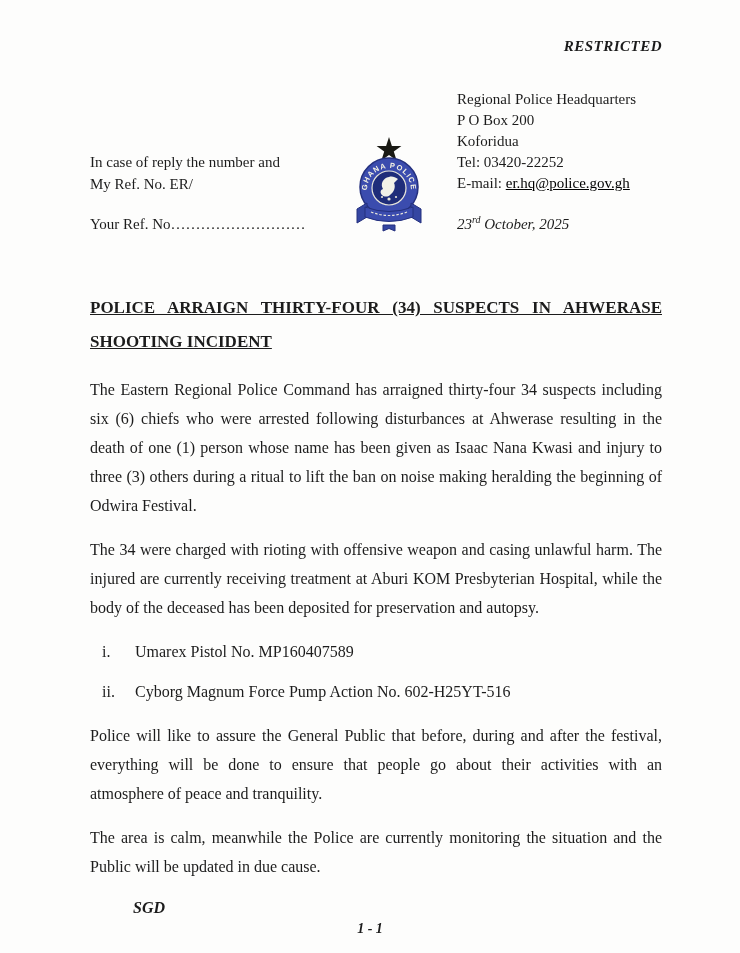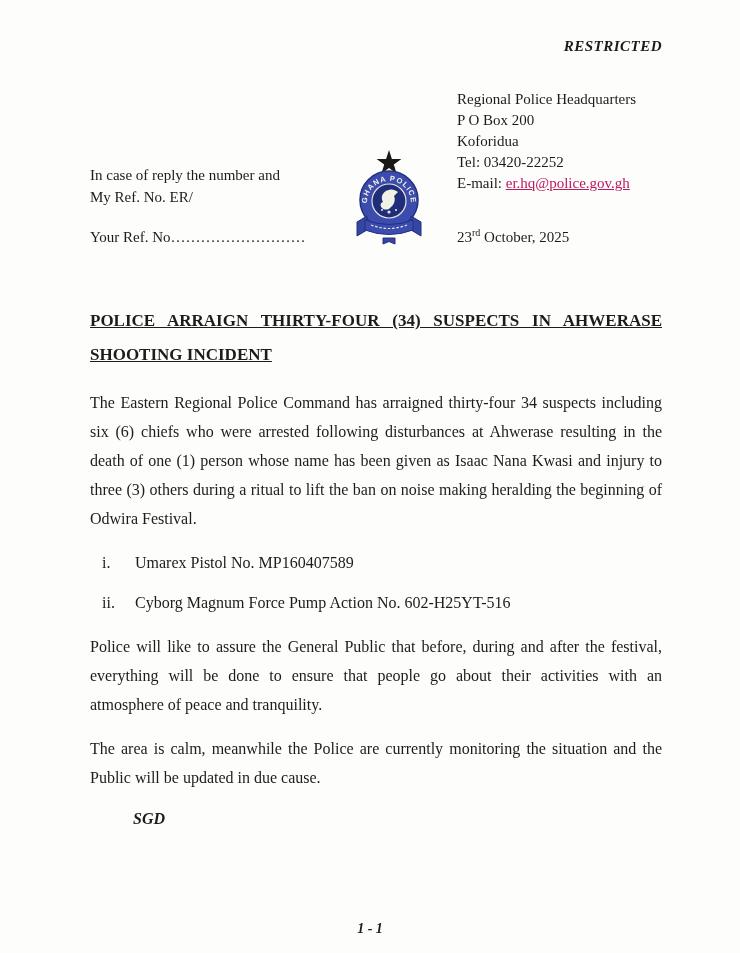--- a/index.html
+++ b/index.html
@@ -43,27 +43,28 @@
     justify-content:center;
     padding-top:8px;
   }
   .address-block{
     width:205px;
     flex:none;
     font-size:15px;
     line-height:21px;
   }
   .email-link{
-    color:#be185d;
+    color:#000000;
     text-decoration:underline;
     cursor:pointer;
   }
   .date-line{
-    margin-top:28px;
+    margin-top:15px;
     font-size:15px;
+    font-style:italic;
   }
   .date-line sup{font-size:10px;}
   .letter-title{
     font-size:17px;
     font-weight:bold;
     text-decoration:underline;
     text-align:justify;
     line-height:34px;
     margin:56px 0 16px 0;
   }
@@ -156,20 +157,21 @@
       <div><span>E-mail: </span><a class="email-link">er.hq@police.gov.gh</a></div>
       <div class="date-line"><span>23</span><sup>rd</sup><span> October, 2025</span></div>
     </div>
 
   </div>
 
   <h1 class="letter-title">POLICE ARRAIGN THIRTY-FOUR (34) SUSPECTS IN AHWERASE SHOOTING INCIDENT</h1>
 
   <p class="body-p">The Eastern Regional Police Command has arraigned thirty-four 34 suspects including six (6) chiefs who were arrested following disturbances at Ahwerase resulting in the death of one (1) person whose name has been given as Isaac Nana Kwasi and injury to three (3) others during a ritual to lift the ban on noise making heralding the beginning of Odwira Festival.</p>
 
+  <p class="body-p">The 34 were charged with rioting with offensive weapon and casing unlawful harm. The injured are currently receiving treatment at Aburi KOM Presbyterian Hospital, while the body of the deceased has been deposited for preservation and autopsy.</p>
 
 
   <div class="weapon-list">
     <div class="weapon-item">
       <span class="weapon-marker">i.</span>
       <span>Umarex Pistol No. MP160407589</span>
     </div>
     <div class="weapon-item">
       <span class="weapon-marker">ii.</span>
       <span>Cyborg Magnum Force Pump Action No. 602-H25YT-516</span>

